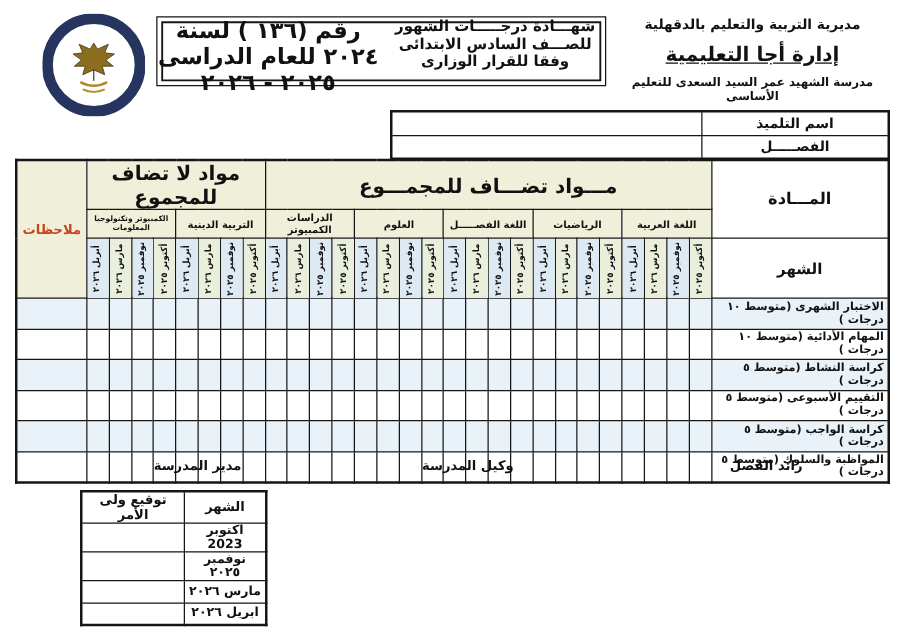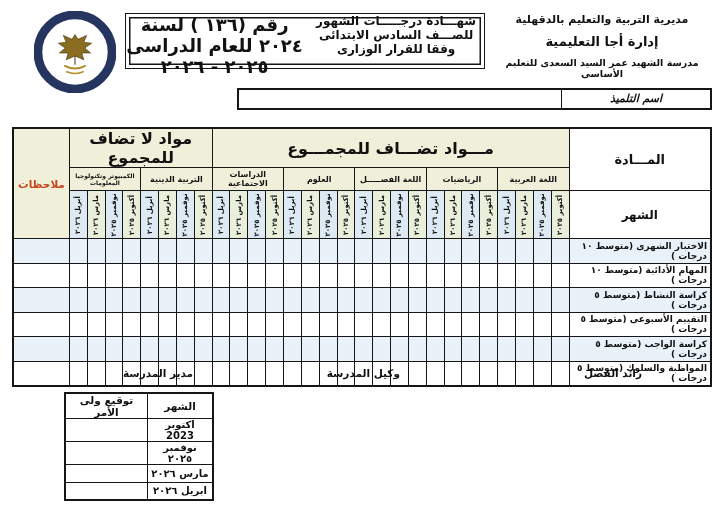--- a/index.html
+++ b/index.html
@@ -2,34 +2,34 @@
 <html lang="ar" style="--band-bg: #f0f0da; --month-yellow: #e9efda; --month-blue: #dde9f3; --row-tint: #e9f2f8; --notes-color: #c8441c;"><head>
 <meta charset="utf-8">
 <style>
   html,body{margin:0;padding:0;background:#fff;}
   .page{position:relative;width:720px;height:509px;background:#ffffff;overflow:hidden;
         font-family:"DejaVu Sans",sans-serif;font-weight:700;direction:rtl;color:#111;}
 
   
   .ministry{position:absolute;top:13px;right:4px;width:228px;text-align:center;}
   .ministry .m1{font-size:11px;margin-bottom:8px;}
-  .ministry .m2{font-size:13px;margin-bottom:8px;}
+  .ministry .m2{font-size:16px;margin-bottom:8px;text-decoration:underline;}
   .ministry .m3{font-size:9.5px;}
 
   .title-box{position:absolute;top:13px;left:125px;width:358px;height:54px;
              border:1.5px solid #161616;box-shadow:inset 0 0 0 3px #ffffff,inset 0 0 0 4.5px #161616;
              display:flex;flex-direction:row;justify-content:center;gap:5px;text-align:center;}
   .title-box .t1{font-size:12px;}
   .title-box .t2{font-size:18px;}
 
   .logo{position:absolute;top:11px;left:34px;width:82px;height:82px;}
 
   
   table{border-collapse:collapse;}
-  .student-table{position:absolute;top:88px;right:8px;width:475px;border:2px solid #161616;table-layout:fixed;font-style:italic;}
+  .student-table{position:absolute;top:88px;right:8px;width:400px;border:2px solid #161616;table-layout:fixed;}
   .student-table td{border:1px solid #161616;height:17.5px;padding:0 4px;}
   .student-table .slabel{width:140px;text-align:center;font-size:11px;}
   .student-table .svalue{background:#fff;}
 
   
   .grade-table{position:absolute;top:127px;right:8px;width:698px;border:2px solid #161616;table-layout:fixed;}
   .grade-table td{border:1px solid #161616;padding:0;overflow:hidden;text-align:center;vertical-align:middle;}
   .grade-table .subjhdr{font-size:13px;background:#fff;text-align:center;}
   .grade-table .band{font-size:16px;height:20px;background:var(--band-bg);}
   .grade-table .subj{font-size:8px;height:22px;background:var(--band-bg);}
@@ -42,21 +42,21 @@
   .grade-table .vert{position:absolute;left:50%;top:50%;transform:translate(-50%,-50%) rotate(-90deg);
                      white-space:nowrap;font-size:7px;line-height:1;}
   .grade-table tr.data td{height:23.5px;}
   .grade-table .rowlabel{font-size:9px;text-align:right;padding:0 3px 0 1px;background:#fff;}
   .grade-table tr.tint td{background:var(--row-tint);}
   .grade-table tr.tint td.rowlabel{background:var(--row-tint);}
 
   
   .sig{position:absolute;top:367px;font-size:10.5px;}
   .sig1{right:78px;text-align:center;}
-  .sig2{right:320px;}
+  .sig2{right:309px;}
   .sig3{left:123px;}
 
   
   .parent-table{position:absolute;top:392px;left:64px;width:150px;border:2px solid #161616;table-layout:fixed;}
   .parent-table td{border:1px solid #161616;text-align:center;padding:0 2px;margin-left:32px;}
   .parent-table thead td{height:19px;font-size:10.5px;}
   .parent-table .pm-h{width:60px;}
   .parent-table tbody td{height:16.5px;}
   .parent-table .pmonth{font-size:10px;}
   .parent-table .psig{background:#fff;}
@@ -93,20 +93,24 @@
       </g>
     </svg>
   </div>
 
   <table class="student-table">
     <tbody>
       <tr>
         <td class="slabel">اسم التلميذ</td>
         <td class="svalue"></td>
       </tr>
+      <tr>
+        <td class="slabel">الفصـــــل</td>
+        <td class="svalue"></td>
+      </tr>
     </tbody>
   </table>
 
   <table class="grade-table">
       <colgroup>
         <col style="width:142px">
         <col style="width:17.85px">
         <col style="width:17.85px">
         <col style="width:17.85px">
         <col style="width:17.85px">
@@ -141,21 +145,21 @@
     <td rowspan="2" class="subjhdr">المـــادة</td>
     <td colspan="20" class="band">مـــواد تضـــاف للمجمـــوع</td>
     <td colspan="8" class="band">مواد لا تضاف للمجموع</td>
     <td rowspan="3" class="noteshdr">ملاحظات</td>
   </tr>
         <tr>
           <td colspan="4" class="subj">اللغة العربية</td>
           <td colspan="4" class="subj">الرياضيات</td>
           <td colspan="4" class="subj">اللغة الفصـــــل</td>
           <td colspan="4" class="subj">العلوم</td>
-          <td colspan="4" class="subj">الدراسات الاجتماعية</td>
+          <td colspan="4" class="subj">الدراسات الكمبيوتر</td>
           <td colspan="4" class="subj">التربية الدينية</td>
           <td colspan="4" class="subj small">الكمبيوتر وتكنولوجيا المعلومات</td>
         </tr>
         <tr>
     <td class="monthhdr">الشهر</td>
           <td class="mcell my">
             <span class="vert">أكتوبر ٢٠٢٥</span>
           </td>
           <td class="mcell mb">
             <span class="vert">نوفمبر ٢٠٢٥</span>

